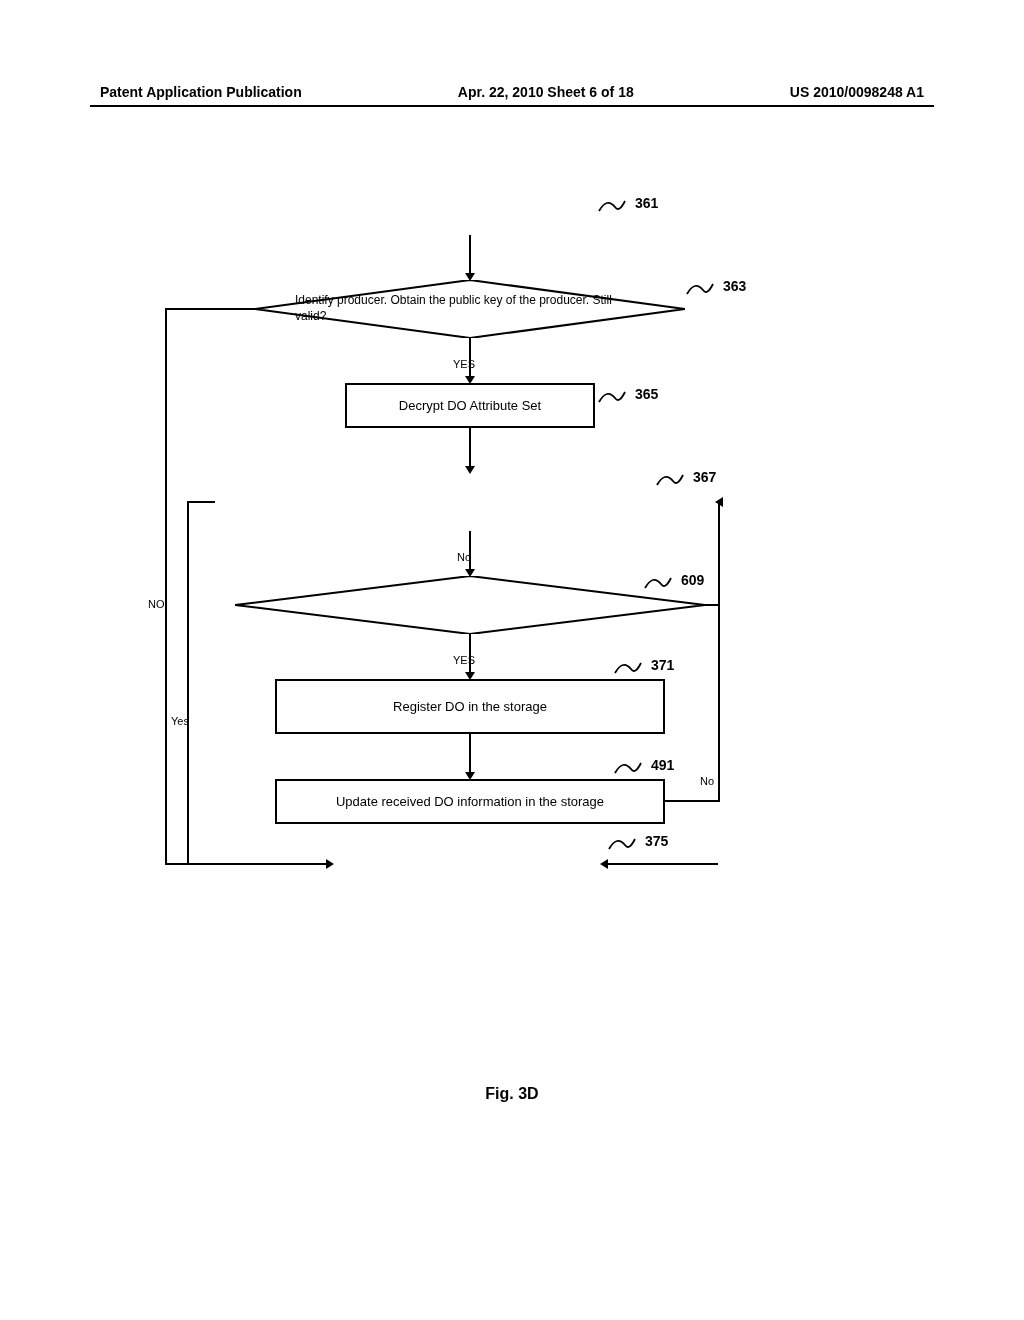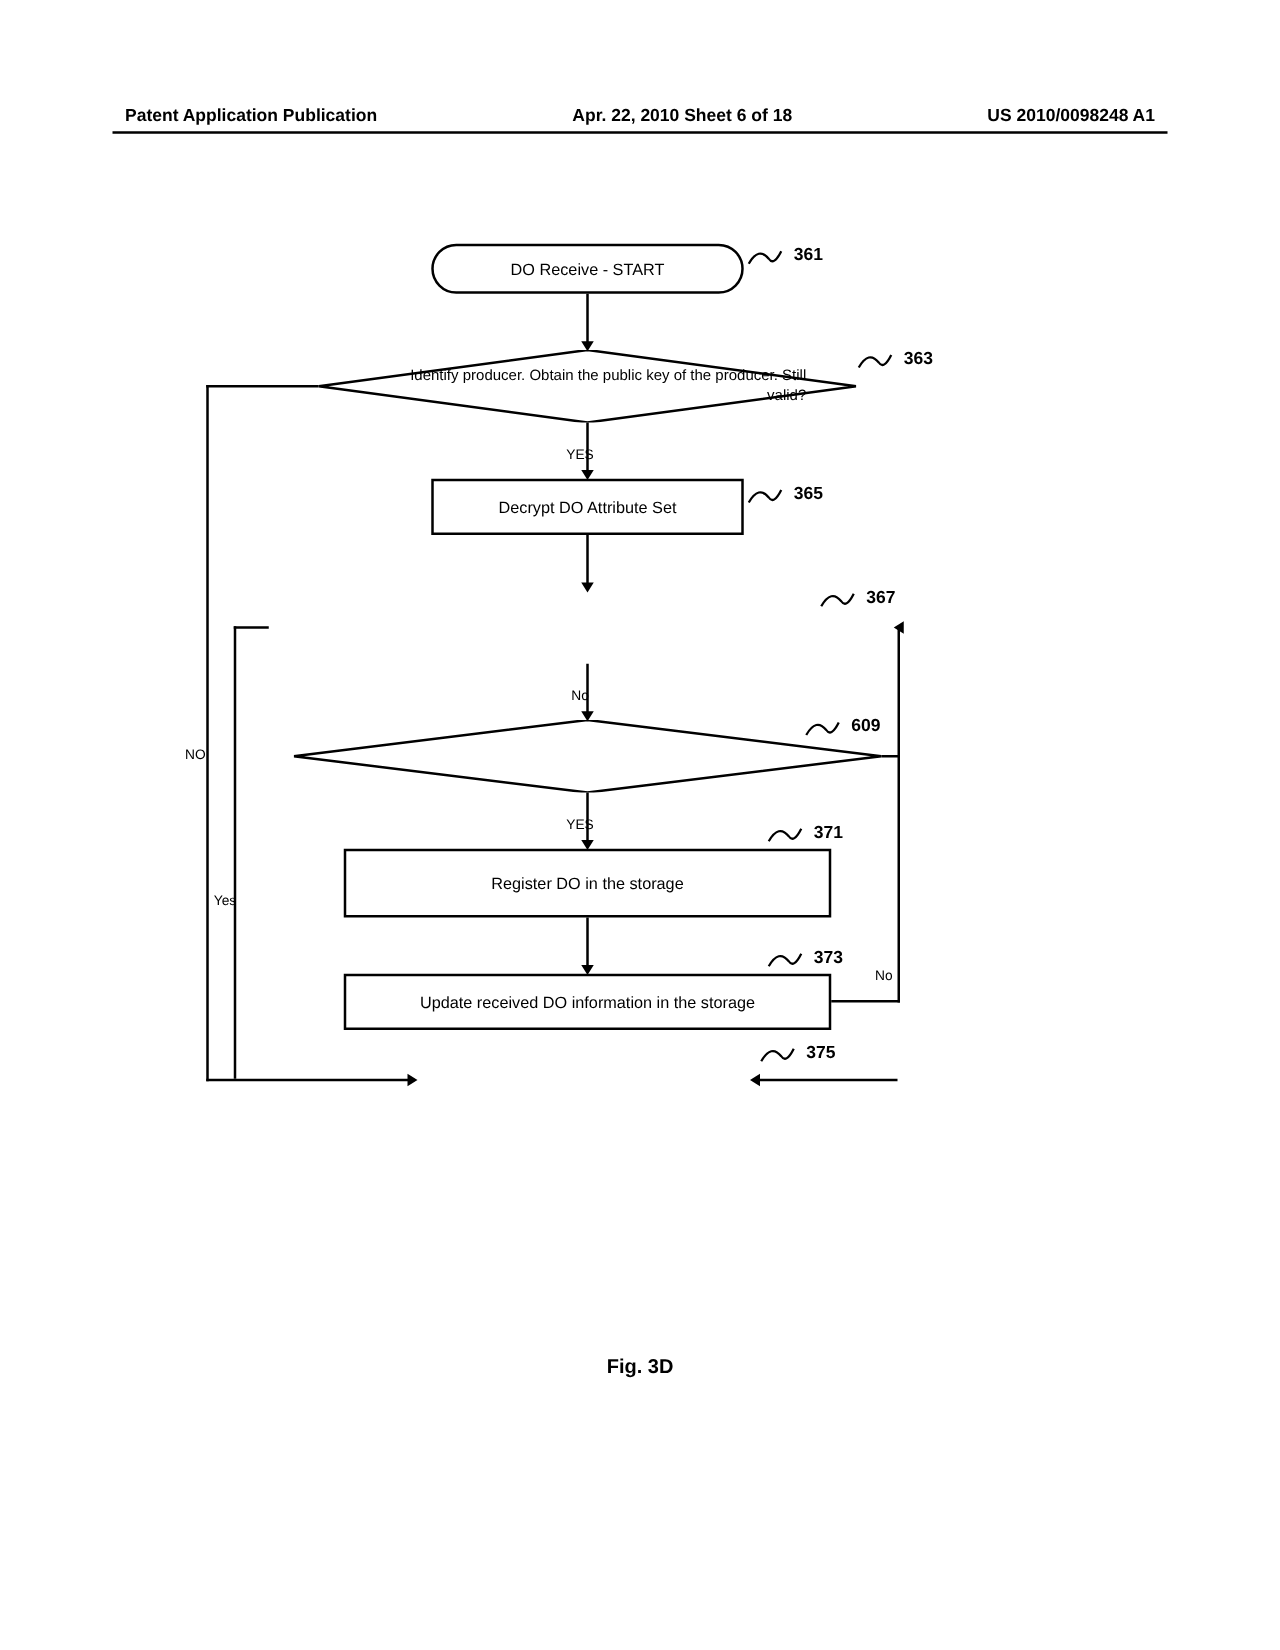--- a/index.html
+++ b/index.html
@@ -1,21 +1,21 @@
 <!DOCTYPE html>
 <html><head>
 <meta charset="utf-8">
 <style>
 * { margin: 0; padding: 0; box-sizing: border-box; }
 body { font-family: Arial, sans-serif; background: #fff; width: 1024px; height: 1320px; position: relative; }
 .header { position: absolute; top: 84px; left: 0; right: 0; display: flex; justify-content: space-between; padding: 0 100px; font-size: 14px; font-weight: bold; }
 .header-border { position: absolute; top: 105px; left: 90px; right: 90px; border-top: 2px solid #000; }
 .flowchart { position: absolute; top: 195px; left: 145px; width: 700px; height: 870px; }
 .terminator { position: absolute; border: 2px solid #000; border-radius: 20px; text-align: center; font-size: 13px; display: flex; align-items: center; justify-content: center; }
-.diamond { position: absolute; text-align: right; font-size: 12px; display: flex; flex-direction: column; align-items: center; justify-content: center; }
+.diamond { position: absolute; text-align: left; font-size: 12px; display: flex; flex-direction: column; align-items: center; justify-content: center; }
 .diamond-shape { position: absolute; width: 100%; height: 100%; pointer-events: none; }
 .diamond-text { position: relative; z-index: 1; padding: 0 40px; line-height: 1.3; }
 .process { position: absolute; border: 2px solid #000; text-align: center; font-size: 13px; display: flex; align-items: center; justify-content: center; }
 .ref-label { position: absolute; font-size: 14px; font-weight: bold; }
 .swoosh { position: absolute; width: 30px; height: 18px; }
 .swoosh svg { width: 100%; height: 100%; }
 .arrow-line { position: absolute; background: #000; }
 .arrow-head { position: absolute; width: 0; height: 0; }
 .arrow-down { border-left: 5px solid transparent; border-right: 5px solid transparent; border-top: 8px solid #000; }
 .arrow-right { border-top: 5px solid transparent; border-bottom: 5px solid transparent; border-left: 8px solid #000; }
@@ -28,23 +28,20 @@
 
 <div class="header">
   <span>Patent Application Publication</span>
   <span>Apr. 22, 2010  Sheet 6 of 18</span>
   <span>US 2010/0098248 A1</span>
 </div>
 <div class="header-border"></div>
 
 <div class="flowchart">
 
-  <div class="terminator" style="left:200px; top:0; width:250px; height:40px;">
-    <span>DO Receive - START</span>
-  </div>
   <div class="swoosh" style="left:452px; top:2px;">
     <svg viewBox="0 0 30 18">
         <path d="M2 14 Q10 0 18 10 Q22 16 28 4" fill="none" stroke="#000" stroke-width="1.8"></path>
       </svg>
   </div>
   <div class="ref-label" style="left:490px; top:0;">361</div>
 
   <div class="arrow-line" style="left:324px; top:40px; width:2px; height:40px;"></div>
   <div class="arrow-head arrow-down" style="left:320px; top:78px;"></div>
 
@@ -119,21 +116,21 @@
   <div class="arrow-head arrow-down" style="left:320px; top:577px;"></div>
 
   <div class="process" style="left:130px; top:584px; width:390px; height:45px;">
     <span>Update received DO information in the storage</span>
   </div>
   <div class="swoosh" style="left:468px; top:564px;">
     <svg viewBox="0 0 30 18">
         <path d="M2 14 Q10 0 18 10 Q22 16 28 4" fill="none" stroke="#000" stroke-width="1.8"></path>
       </svg>
   </div>
-  <div class="ref-label" style="left:506px; top:562px;">373</div>
+  <div class="ref-label" style="left:506px; top:562px;">491</div>
 
   <div class="swoosh" style="left:462px; top:640px;">
     <svg viewBox="0 0 30 18">
         <path d="M2 14 Q10 0 18 10 Q22 16 28 4" fill="none" stroke="#000" stroke-width="1.8"></path>
       </svg>
   </div>
   <div class="ref-label" style="left:500px; top:638px;">375</div>
 
   <div class="arrow-line" style="left:20px; top:113px; width:90px; height:2px;"></div>
   <div class="arrow-line" style="left:20px; top:113px; width:2px; height:557px;"></div>

